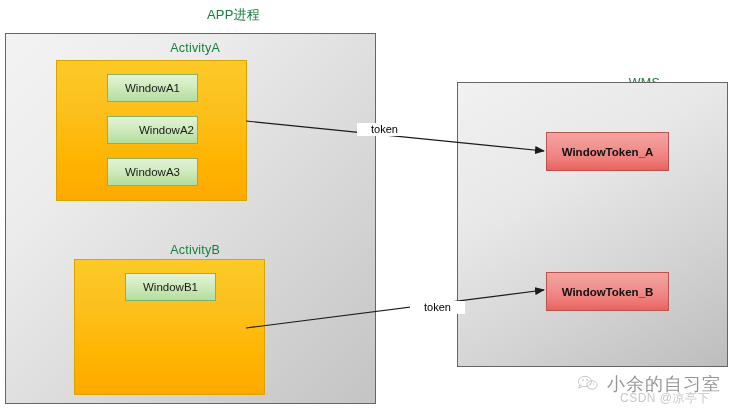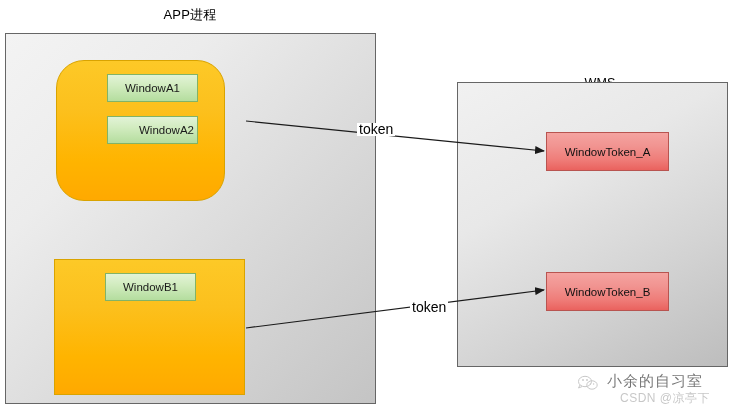--- a/index.html
+++ b/index.html
@@ -15,22 +15,22 @@
     width: 741px;
     height: 411px;
     background: #ffffff;
     overflow: hidden;
   }
 
   
   .caption {
     position: absolute;
     font-size: 12.5px;
-    color: #000000;
-    text-align: center;
+    color: #15803d;
+    text-align: right;
     white-space: nowrap;
     letter-spacing: .2px;
   }
   #app-title  { left: 120px; top: 6px;  width: 140px; font-size: 13px; }
   #wms-title  { left: 540px; top: 40px; width: 120px; margin-top: 36px; }
   #activity-a-title { left: 80px; top: 41px;  width: 140px; }
   #activity-b-title { left: 80px; top: 243px; width: 140px; }
 
   
   .container-box {
@@ -40,30 +40,31 @@
   }
   #app-box {
     left: 5px; top: 33px;
     width: 371px; height: 371px;
     background: linear-gradient(135deg, #f3f3f3 0%, #ececec 28%, #d9d9d9 62%, #c4c4c4 100%);
   }
   #wms-box {
     left: 457px; top: 82px;
     width: 271px; height: 285px;
     background: linear-gradient(150deg, #f1f1f1 0%, #e8e8e8 35%, #d2d2d2 70%, #bdbdbd 100%);
+    font-weight: bold;
   }
 
   
   .activity-box {
     position: absolute;
     border: 1px solid #d9a300;
     box-sizing: border-box;
     background: linear-gradient(180deg, #fdc927 0%, #fcc01d 35%, #ffb400 72%, #ffa900 100%);
   }
-  #activity-a-box { left: 55px; top: 59px;  width: 169px; height: 141px; border-radius: 28px; }
+  #activity-a-box { left: 55px; top: 59px;  width: 191px; height: 141px; }
   #activity-b-box { left: 55px; top: 258px; width: 191px; height: 136px; }
 
   
   .window-box {
     position: absolute;
     left: 50px;
     width: 91px;
     height: 28px;
     border: 1px solid #82b366;
     box-sizing: border-box;
@@ -100,44 +101,44 @@
 
   
   #arrow-layer {
     position: absolute;
     left: 0; top: 0;
     width: 741px; height: 411px;
     pointer-events: none;
   }
   .edge-label {
     position: absolute;
-    font-size: 14px;
+    font-size: 11px;
     color: #000000;
     background: #ffffff;
-    padding: 0 2px;
+    padding: 0 14px;
     white-space: nowrap;
     line-height: 13px;
   }
   #token-label-a { left: 357px; top: 123px; }
   #token-label-b { left: 410px; top: 301px; }
 
   
   #watermark {
     position: absolute;
     left: 575px;
     top: 372px;
     width: 160px;
     height: 36px;
     opacity: .55;
   }
   #wm-line1 {
     position: absolute;
     left: 32px; top: 0px;
-    font-size: 15px;
-    color: #000000;
+    font-size: 18px;
+    color: #404040;
     letter-spacing: 1px;
     white-space: nowrap;
   }
   #wm-line2 {
     position: absolute;
     left: 45px; top: 18px;
     font-size: 12px;
     color: #9a9a9a;
     letter-spacing: .5px;
     white-space: nowrap;
@@ -155,27 +156,30 @@
 
   <div class="caption" id="app-title">APP进程</div>
 
   <div class="caption" id="wms-title">WMS</div>
 
   <div class="container-box" id="app-box">
 
     <div class="activity-box" id="activity-a-box" style="left:50px; top:26px;">
       <div class="window-box win-slot-1">WindowA1</div>
       <div class="window-box win-slot-2">WindowA2</div>
+      <div class="window-box win-slot-3">WindowA3</div>
     </div>
 
-    <div class="activity-box" id="activity-b-box" style="left:48px; top:225px;">
+    <div class="activity-box" id="activity-b-box" style="left:68px; top:225px;">
       <div class="window-box win-slot-1">WindowB1</div>
     </div>
   </div>
 
+  <div class="caption" id="activity-a-title">ActivityA</div>
+  <div class="caption" id="activity-b-title">ActivityB</div>
 
   <div class="container-box" id="wms-box">
     <div class="token-box" id="token-a-box">WindowToken_A</div>
     <div class="token-box" id="token-b-box">WindowToken_B</div>
   </div>
 
   <svg id="arrow-layer" viewBox="0 0 741 411">
     <defs>
       <marker id="arrowhead" markerWidth="10" markerHeight="8" refX="9" refY="4" orient="auto" markerUnits="userSpaceOnUse">
         <path d="M0,0 L10,4 L0,8 z" fill="#1a1a1a"></path>

